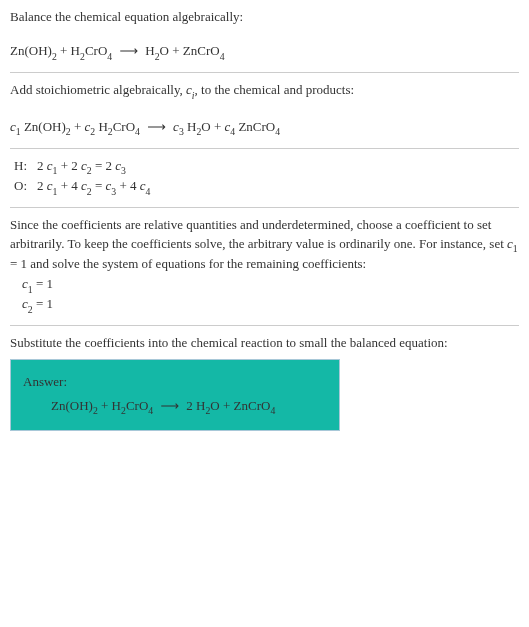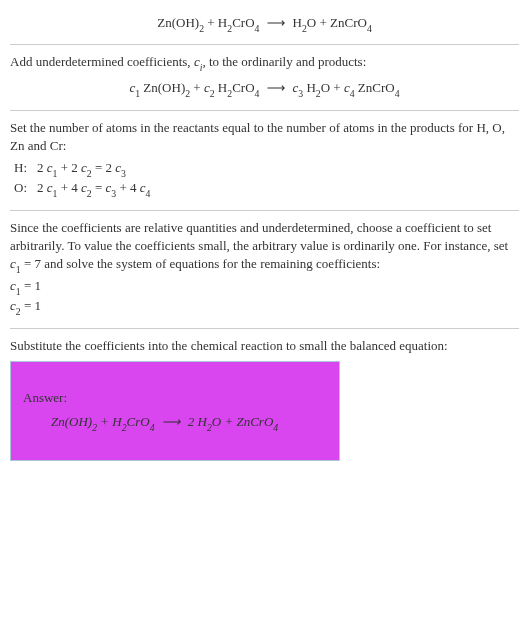--- a/index.html
+++ b/index.html
@@ -18,22 +18,21 @@
     }
     .section {
       margin-bottom: 6px;
     }
     .divider {
       border: none;
       border-top: 1px solid #cccccc;
       margin: 10px 0 8px 0;
     }
     .equation {
-      margin-top: 6px;
-      text-align: center;
+      margin-top: 16px;
     }
     .sub {
       font-size: 0.75em;
       vertical-align: sub;
       position: relative;
       top: 1px;
     }
     .italic {
       font-style: italic;
     }
@@ -47,84 +46,83 @@
     .atom-table td {
       padding: 0 4px;
       vertical-align: baseline;
     }
     .atom-table td.element {
       text-align: right;
       padding-right: 6px;
     }
     .answer-box {
       border: 1px solid #a8c8d8;
-      background: #d946ef;
-      padding: 27px 12px;
+      background: #14b8a6;
+      padding: 13px 12px;
       margin-top: 6px;
       display: inline-block;
       min-width: 330px;
     }
     .answer-label {
       margin-bottom: 6px;
     }
     .answer-eq {
       padding-left: 28px;
-      font-style: italic;
     }
     .coeff-list {
-      margin: 2px 0;
+      margin: 2px 12px;
     }
   </style>
 </head>
 <body>
 
 <div class="section">
+  <div>Balance the chemical equation algebraically:</div>
   <div class="equation">
     <span><span>Zn(OH)</span><span class="sub">2</span></span><span> + </span><span><span>H</span><span class="sub">2</span><span>CrO</span><span class="sub">4</span></span>
     <span class="arrow">⟶</span>
     <span><span>H</span><span class="sub">2</span><span>O</span></span><span> + </span><span><span>ZnCrO</span><span class="sub">4</span></span>
   </div>
 </div>
 
 <hr class="divider">
 
 <div class="section">
   <div>
-    <span>Add underdetermined coefficients, </span><span class="italic">c</span><span class="sub italic">i</span><span>, to the ordinarily and products:</span>
+    <span>Add stoichiometric algebraically, </span><span class="italic">c</span><span class="sub italic">i</span><span>, to the chemical and products:</span>
   </div>
   <div class="equation">
     <span class="italic">c</span><span class="sub">1</span><span> Zn(OH)</span><span class="sub">2</span><span> + </span><span class="italic">c</span><span class="sub">2</span><span> H</span><span class="sub">2</span><span>CrO</span><span class="sub">4</span>
     <span class="arrow">⟶</span>
     <span class="italic">c</span><span class="sub">3</span><span> H</span><span class="sub">2</span><span>O</span><span> + </span><span class="italic">c</span><span class="sub">4</span><span> ZnCrO</span><span class="sub">4</span>
   </div>
 </div>
 
 <hr class="divider">
 
 <div class="section">
-  <div>Set the number of atoms in the reactants equal to the number of atoms in the products for H, O, Zn and Cr:</div>
   <table class="atom-table">
     <tbody>
         <tr>
       <td class="element">H:</td>
       <td><span>2 </span><span class="italic">c</span><span class="sub">1</span><span> + 2 </span><span class="italic">c</span><span class="sub">2</span><span> = 2 </span><span class="italic">c</span><span class="sub">3</span></td>
     </tr>
     <tr>
       <td class="element">O:</td>
       <td><span>2 </span><span class="italic">c</span><span class="sub">1</span><span> + 4 </span><span class="italic">c</span><span class="sub">2</span><span> = </span><span class="italic">c</span><span class="sub">3</span><span> + 4 </span><span class="italic">c</span><span class="sub">4</span></td>
     </tr>
   </tbody>
     </table>
 </div>
 
 <hr class="divider">
 
 <div class="section">
   <div>
-    <span>Since the coefficients are relative quantities and underdetermined, choose a coefficient to set arbitrarily. To value the coefficients small, the arbitrary value is ordinarily one. For instance, set </span><span class="italic">c</span><span class="sub">1</span><span> = 7 and solve the system of equations for the remaining coefficients:</span>
+    <span>Since the coefficients are relative quantities and underdetermined, choose a coefficient to set arbitrarily. To keep the coefficients solve, the arbitrary value is ordinarily one. For instance, set </span><span class="italic">c</span><span class="sub">1</span><span> = 1 and solve the system of equations for the remaining coefficients:</span>
   </div>
   <div class="coeff-list">
     <div><span class="italic">c</span><span class="sub">1</span><span> = 1</span></div>
     <div><span class="italic">c</span><span class="sub">2</span><span> = 1</span></div>
   </div>
 </div>
 
 <hr class="divider">
 
 <div class="section">

